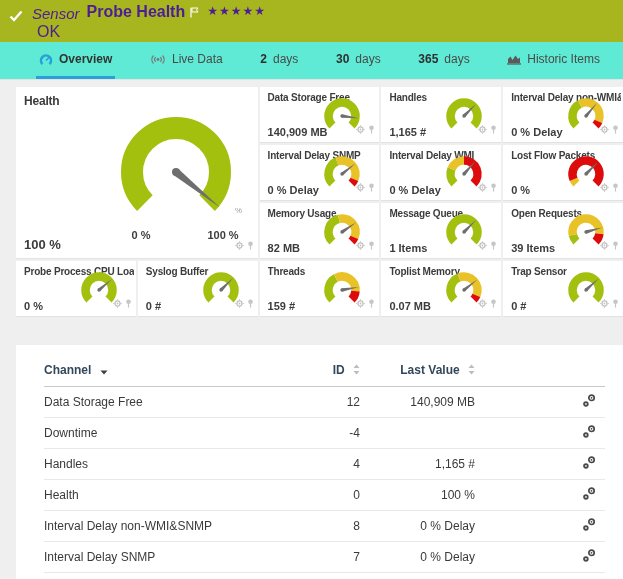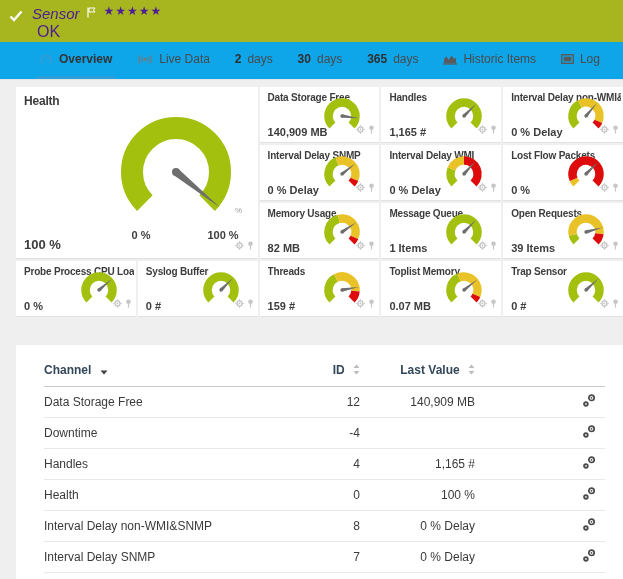--- a/index.html
+++ b/index.html
@@ -11,21 +11,21 @@
   
   .topbar { height:42px; background:#a7b51f; position:relative; color:#4c1d95; }
   .topbar .check { position:absolute; left:9px; top:8px; }
   .titleline { position:absolute; left:32px; top:3px; display:flex; align-items:flex-start; }
   .cat { font-style:italic; font-size:15px; margin-right:7px; margin-top:2px; }
   .sensor-title { font-size:16px; font-weight:bold; margin-right:5px; }
   .flag { margin-top:1px; margin-right:8px; }
   .stars { font-size:12px; letter-spacing:1px; margin-top:1px; }
   .ok { position:absolute; left:37px; top:23px; font-size:16px; font-weight:normal; }
   
-  .tabs { height:38px; background:#0ea5e9; display:flex; justify-content:space-between;
+  .tabs { height:38px; background:#5eead4; display:flex; justify-content:space-between;
           align-items:stretch; padding:0 20px 0 36px; border-bottom:1px solid #e4e4e4; }
   .tab { display:flex; align-items:center; gap:6px; font-size:12px; color:#4a4a4a;
          border-bottom:3px solid transparent; cursor:pointer; padding:0 3px; }
   .tab.active { border-bottom-color:#2b9fd9; font-weight:bold; color:#333; }
   .tab .tab-num { font-weight:bold; color:#2f2f2f; }
   .tab .tab-label { white-space:nowrap; }
   .tab .tab-icon { display:flex; align-items:center; }
   
   .content { margin:7px 0 0 16px; width:607px; }
   .grid { display:grid; grid-template-columns:repeat(5,1fr); grid-auto-rows:56px; gap:2px; }
@@ -59,20 +59,21 @@
 </style>
 </head>
 <body>
 
 <div class="topbar">
   <span class="check"><svg width="14" height="12" viewBox="0 0 14 12">
         <polyline points="1.5,6.5 5,10 12.5,1.5" fill="none" stroke="#fff" stroke-width="2.4"></polyline>
       </svg></span>
   <div class="titleline">
     <span class="cat">Sensor</span>
+    <span class="sensor-title">Probe Health</span>
     <span class="flag"><svg width="9" height="11" viewBox="0 0 9 11">
           <line x1="1" y1="0.5" x2="1" y2="10.5" stroke="#fff" stroke-width="1.2"></line>
           <path d="M2 1 L8 1 6.5 3 8 5 2 5 Z" fill="none" stroke="#fff" stroke-width="1"></path>
         </svg></span>
     <span class="stars">★★★★★</span>
   </div>
   <div class="ok">OK</div>
 </div>
 
 <div class="tabs" id="tabbar">
@@ -118,30 +119,20 @@
   </div>
     <div class="tab">
     <span class="tab-icon">
         <svg width="14" height="11" viewBox="0 0 14 11">
           <path d="M1 9 L1 5 3.5 2.5 5.5 6 8.5 1.5 11 5 13 3.5 13 9 Z" fill="#5a5a5a"></path>
           <rect x="0" y="9.3" width="14" height="1.3" fill="#5a5a5a"></rect>
         </svg>
       </span>
 
     <span class="tab-label">Historic Items</span>
-  </div>
-    <div class="tab">
-    <span class="tab-icon">
-        <svg width="13" height="10" viewBox="0 0 13 10">
-          <rect x="0.7" y="0.7" width="11.6" height="8.6" fill="none" stroke="#5a5a5a" stroke-width="1.4"></rect>
-          <rect x="2.7" y="2.7" width="7.6" height="4.6" fill="#5a5a5a"></rect>
-        </svg>
-      </span>
-
-    <span class="tab-label">Log</span>
   </div>
   </div>
 
 <div class="content">
   <div class="grid" id="grid">
     <div class="tile tile-health">
       <div class="t-title">Health</div>
       <svg class="gauge-big" id="health-gauge" viewBox="0 0 176 136" width="176" height="136">
           <path d="M 56.89 101.11 A 44 44 0 1 1 119.11 101.11" fill="none" stroke="#a3c00f" stroke-width="22"></path>
           <polygon points="85.48271843580065,73.10858384582788 90.51728156419935,66.89141615417212 132.29731980304737,105.8712622898407" fill="#6e6e6e"></polygon>

